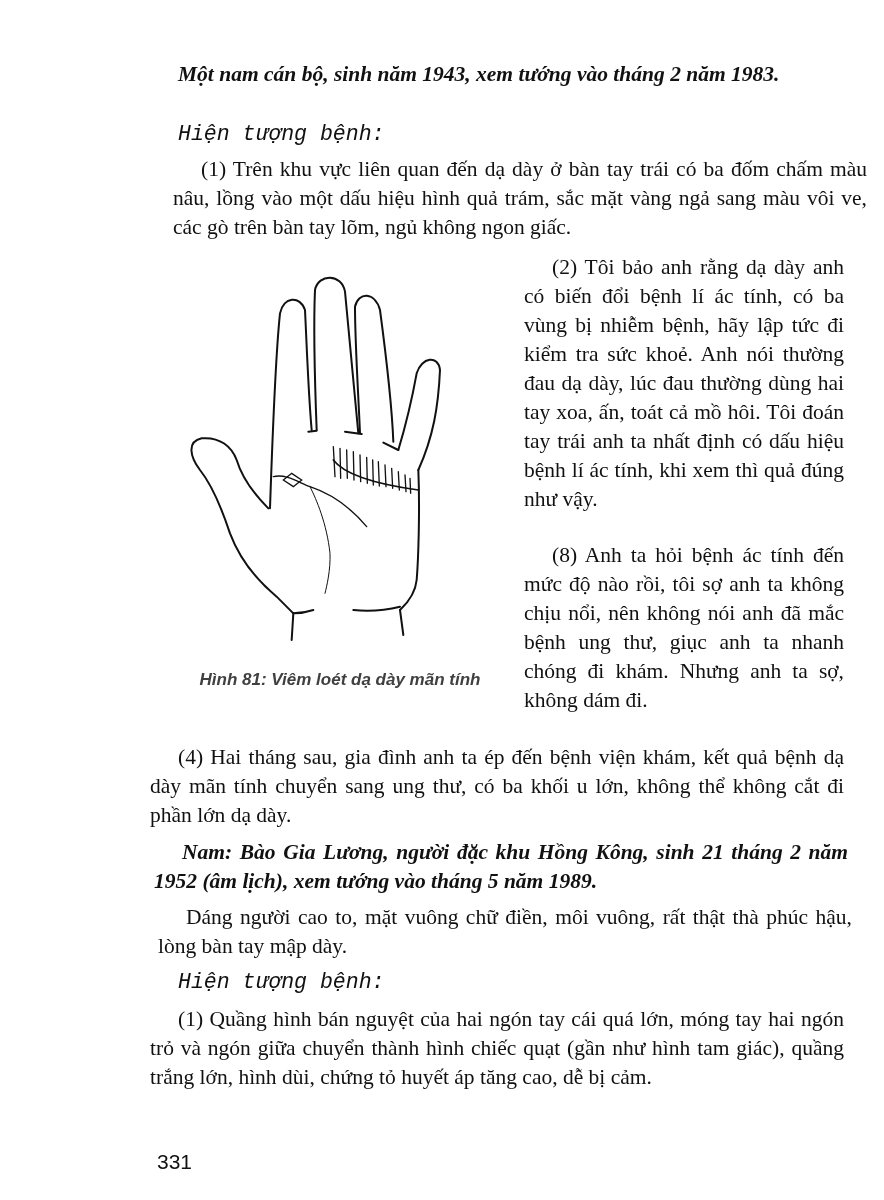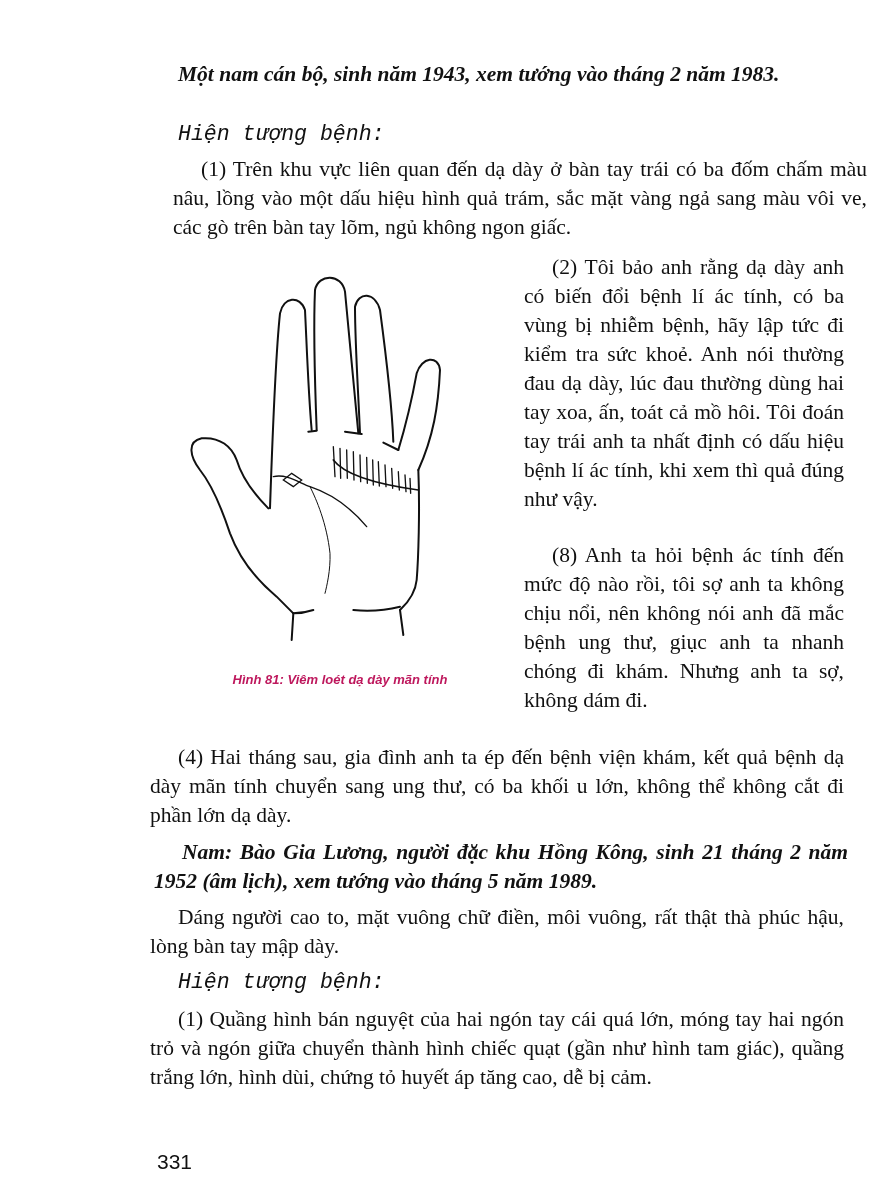--- a/index.html
+++ b/index.html
@@ -10,21 +10,21 @@
   .para {
     position:absolute; font-size:21.5px; line-height:29px; text-align:justify;
     text-align-last:left; margin:0;
   }
   .indent { text-indent:28px; }
   .bold-italic { font-weight:bold; font-style:italic; }
   .italic { font-style:italic;font-family:Liberation Mono, monospace; }
   .caption {
     position:absolute; left:170px; top:668px; width:340px; text-align:center;
     font-family:"Liberation Sans","DejaVu Sans",sans-serif; font-weight:bold; font-style:italic;
-    font-size:13px; line-height:24px; color:#be185d;
+    font-size:17px; line-height:24px; color:#404040;
   }
   .pagenum {
     position:absolute; left:157px; top:1150px;
     font-family:"Liberation Sans","DejaVu Sans",sans-serif; font-size:21px; color:#111;
   }
   .hand { position:absolute; left:170px; top:260px; width:340px; height:400px; }
 </style>
 </head>
 <body>
 
@@ -81,17 +81,17 @@
 
 <div class="caption">
   <div>Hình 81: Viêm loét dạ dày mãn tính</div>
 </div>
 
 <p class="para indent" style="left:524px; top:253px; width:320px;">(2) Tôi bảo anh rằng dạ dày anh có biến đổi bệnh lí ác tính, có ba vùng bị nhiễm bệnh, hãy lập tức đi kiểm tra sức khoẻ. Anh nói thường đau dạ dày, lúc đau thường dùng hai tay xoa, ấn, toát cả mồ hôi. Tôi đoán tay trái anh ta nhất định có dấu hiệu bệnh lí ác tính, khi xem thì quả đúng như vậy.</p>
 <p class="para indent" style="left:524px; top:541px; width:320px;">(8) Anh ta hỏi bệnh ác tính đến mức độ nào rồi, tôi sợ anh ta không chịu nổi, nên không nói anh đã mắc bệnh ung thư, giục anh ta nhanh chóng đi khám. Nhưng anh ta sợ, không dám đi.</p>
 
 <p class="para indent" style="left:150px; top:743px; width:694px;">(4) Hai tháng sau, gia đình anh ta ép đến bệnh viện khám, kết quả bệnh dạ dày mãn tính chuyển sang ung thư, có ba khối u lớn, không thể không cắt đi phần lớn dạ dày.</p>
 <p class="para indent bold-italic" style="left:154px; top:838px; width:694px;">Nam: Bào Gia Lương, người đặc khu Hồng Kông, sinh 21 tháng 2 năm 1952 (âm lịch), xem tướng vào tháng 5 năm 1989.</p>
-<p class="para indent" style="left:150px; top:903px; width:694px;">Dáng người cao to, mặt vuông chữ điền, môi vuông, rất thật thà phúc hậu, lòng bàn tay mập dày.</p>
+<p class="para indent" style="left:158px; top:903px; width:694px;">Dáng người cao to, mặt vuông chữ điền, môi vuông, rất thật thà phúc hậu, lòng bàn tay mập dày.</p>
 <p class="para indent italic" style="left:150px; top:968px; width:694px;">Hiện tượng bệnh:</p>
 <p class="para indent" style="left:150px; top:1005px; width:694px;">(1) Quầng hình bán nguyệt của hai ngón tay cái quá lớn, móng tay hai ngón trỏ và ngón giữa chuyển thành hình chiếc quạt (gần như hình tam giác), quầng trắng lớn, hình dùi, chứng tỏ huyết áp tăng cao, dễ bị cảm.</p>
 
 <div class="pagenum">331</div>
 
 </body></html>

